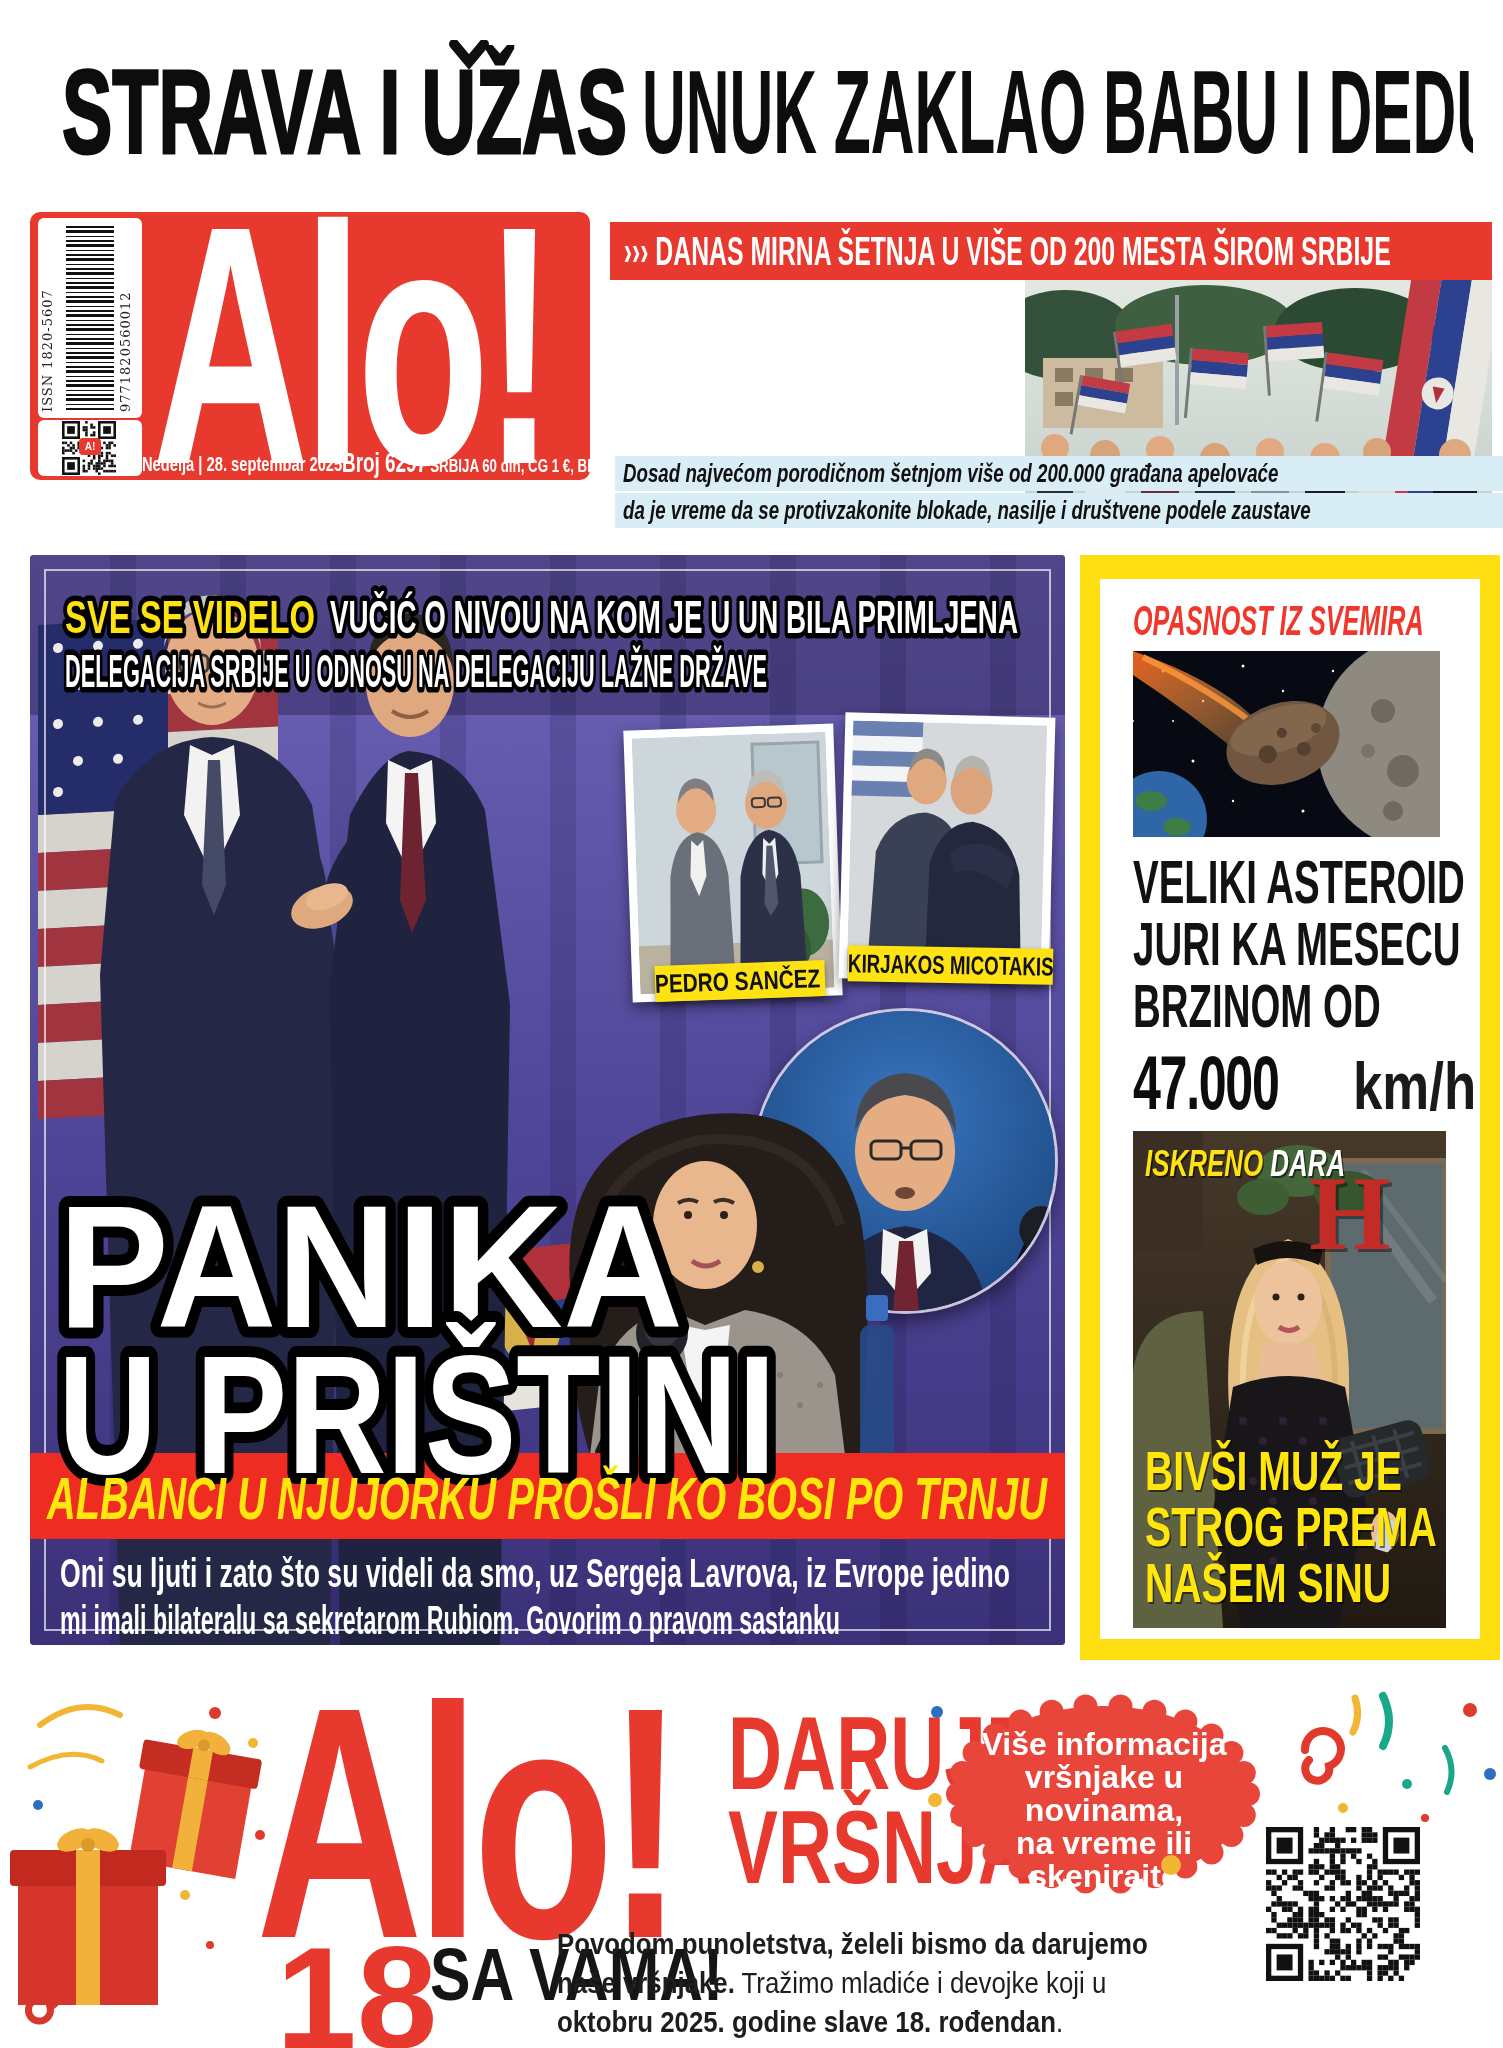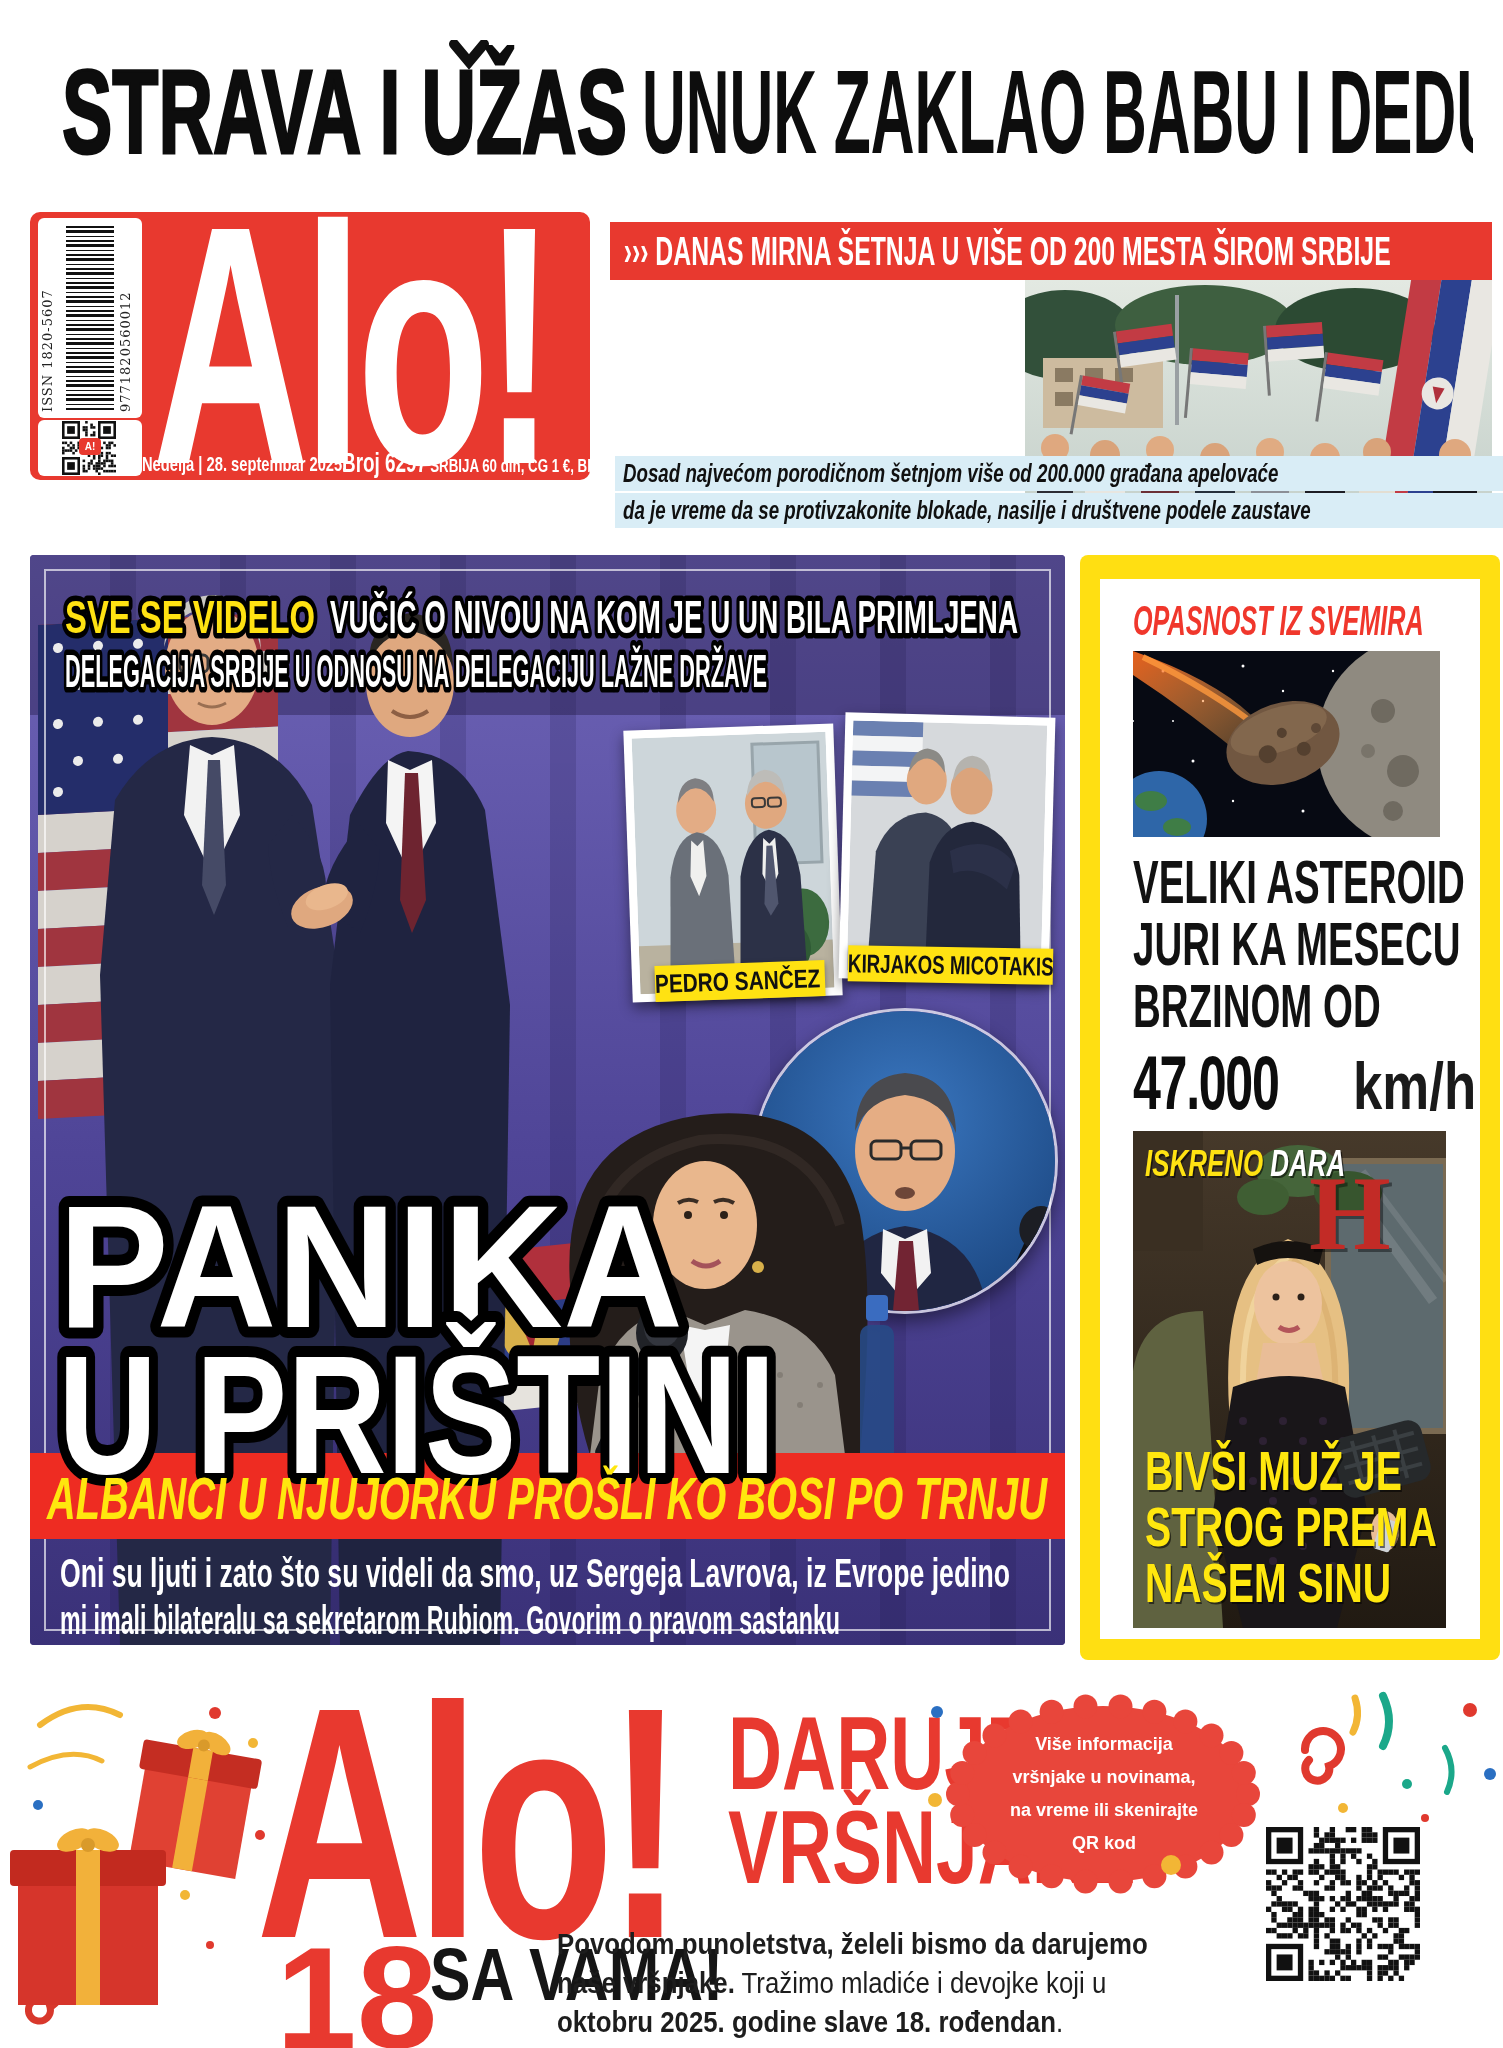--- a/index.html
+++ b/index.html
@@ -40,41 +40,41 @@
   #mainblock{left:30px;top:555px;width:1035px;height:1090px;border-radius:4px;overflow:hidden;background:#4d4392;}
   #insetborder{left:14px;top:14px;width:1003px;height:1058px;border:2px solid rgba(255,255,255,.65);pointer-events:none;}
   .photoinset{background:#fff;padding:8px;box-shadow:0 6px 14px rgba(0,0,0,.45);}
   .capt{background:#ffe212;color:#111;font-weight:bold;text-align:center;
         box-shadow:0 3px 6px rgba(0,0,0,.4);}
   .capt span{font-size:26px;line-height:36px;font-weight:bold;}
   #circlephoto{left:722px;top:453px;width:300px;height:300px;border-radius:50%;overflow:hidden;
         border:3px solid rgba(255,255,255,.7);box-shadow:0 8px 18px rgba(0,0,0,.45);}
   #redstrip{left:0;top:898px;width:1035px;height:86px;background:#ee2c22;}
   
-  #sidebar{left:1080px;top:555px;width:420px;height:1105px;background:#ffdf12;border-radius:8px;}
+  #sidebar{left:1080px;top:555px;width:420px;height:1105px;background:#ffdf12;border-radius:0;}
   #sbinner{left:20px;top:24px;width:380px;height:1060px;background:#fff;overflow:hidden;}
   #astkick span{font-size:42px;font-weight:bold;font-style:italic;color:#f0372c;}
   .astline span{font-size:62px;font-weight:bold;color:#121212;line-height:62px;}
   #daraphoto{left:33px;top:552px;width:313px;height:497px;overflow:hidden;background:#2c2418;}
   #darakick{line-height:38px;text-shadow:2px 2px 0 rgba(0,0,0,.55);}
   #darakick span{font-size:36px;font-weight:bold;font-style:italic;}
   #letterh{font-size:105px;font-weight:bold;color:#c22b26;text-shadow:3px 3px 0 rgba(0,0,0,.4);
         font-family:"Liberation Serif",serif;}
   .daraline span{font-size:56px;font-weight:bold;color:#ffe70e;line-height:56px;
         text-shadow:2px 2px 0 rgba(0,0,0,.55);}
   
   #promologo{font-size:330px;font-weight:bold;color:#e8392f;line-height:1;letter-spacing:-10px;
         transform:scaleX(.7);transform-origin:0 0;white-space:nowrap;}
   #years18{font-size:145px;font-weight:bold;color:#e8392f;line-height:1;}
   .godline span{font-size:74px;font-weight:bold;color:#151515;line-height:57px;}
   .darline span{font-size:104px;font-weight:bold;color:#e8392f;line-height:94px;}
   #promobody{width:720px;transform:scaleX(.86);transform-origin:0 0;font-size:30px;
         line-height:39px;color:#1d1d1d;}
   #promobody .bb{font-weight:bold;}
-  #badgetext{width:272px;text-align:center;color:#fff;font-weight:bold;font-size:18px;line-height:33px;}
+  #badgetext{width:272px;text-align:center;color:#fff;font-weight:bold;font-size:32px;line-height:33px;}
 </style>
 </head>
 <body>
 
 <div id="page">
 
   <svg class="abs" style="left:448px;top:40px" width="42" height="36" viewBox="0 0 42 36">
     <path d="M6 4 L21 22 L36 4" fill="none" stroke="#101010" stroke-width="10" stroke-linecap="round"></path>
   </svg>
 

